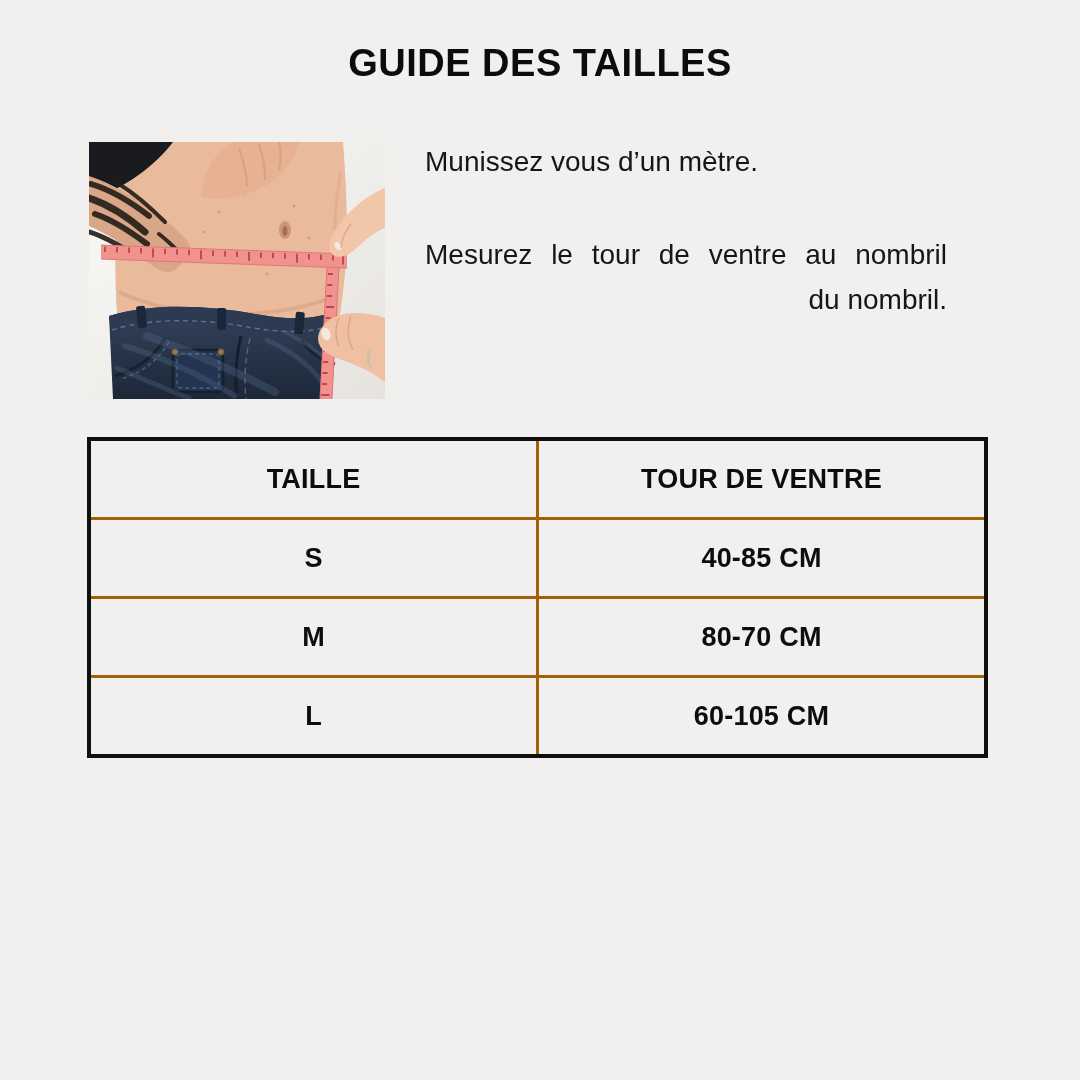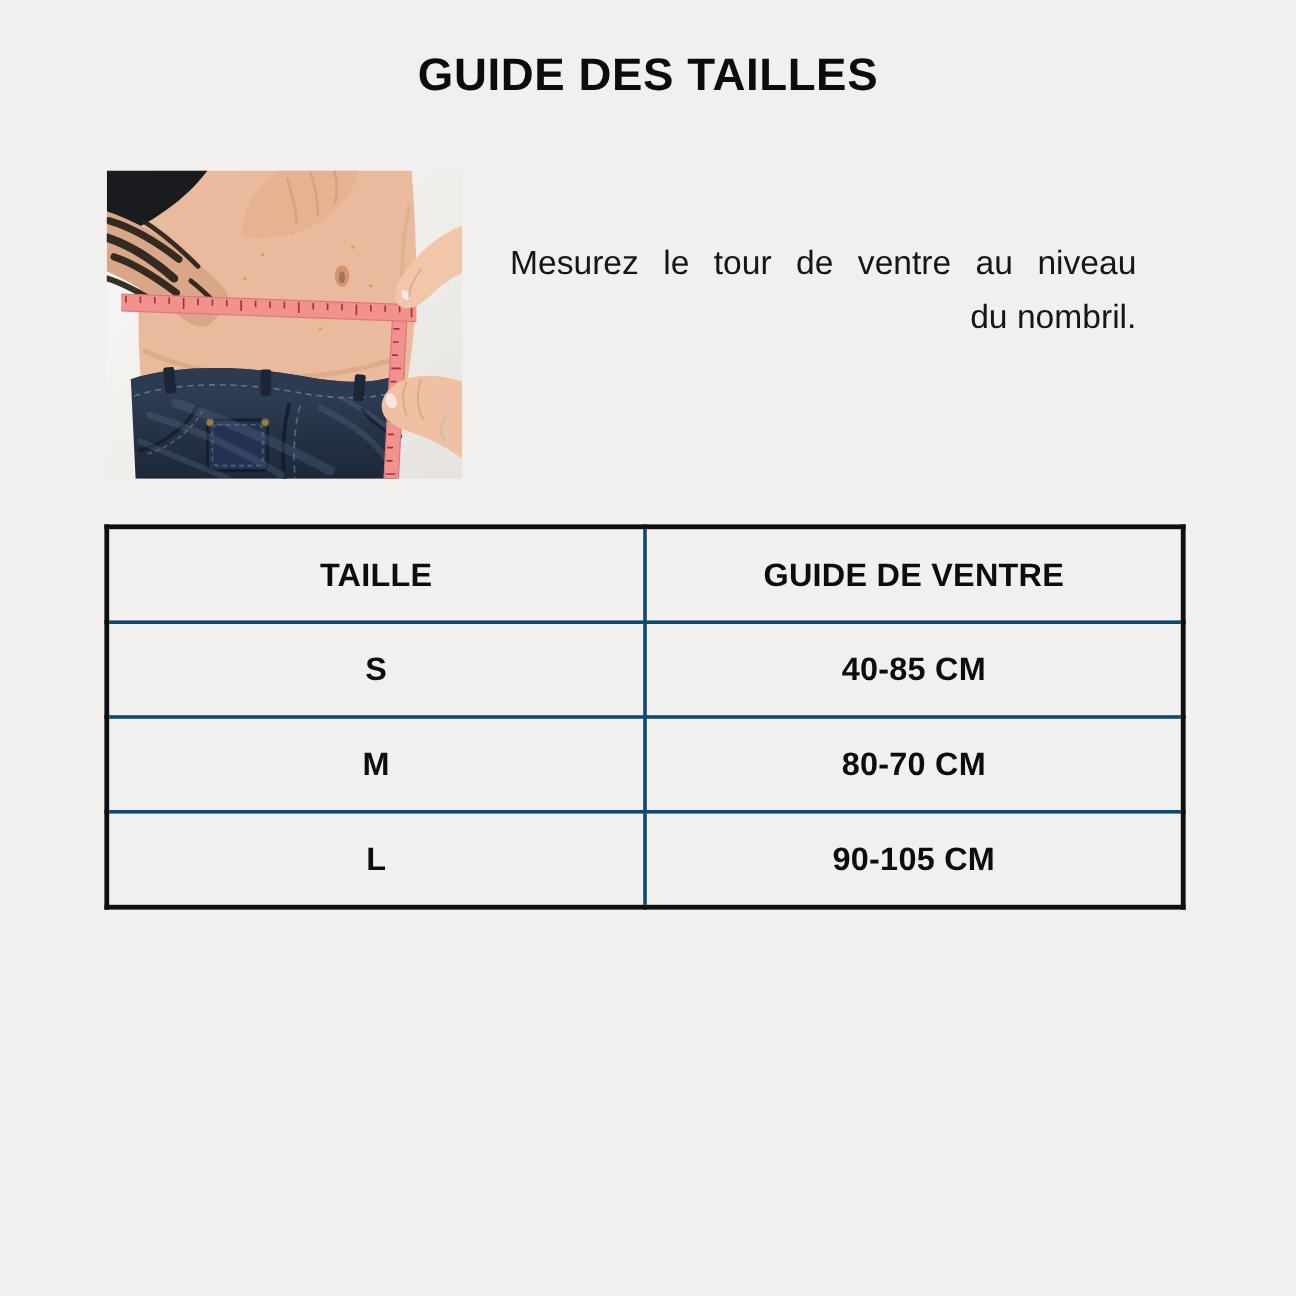--- a/index.html
+++ b/index.html
@@ -45,21 +45,21 @@
   .jline { display: block; text-align-last: justify; }
   table.size-table {
     position: absolute;
     left: 87px; top: 437px;
     width: 901px;
     border-collapse: collapse;
     table-layout: fixed;
     border: 4px solid #0f0f0f;
   }
   .size-table th, .size-table td {
-    border: 3px solid #0c4a6e;
+    border: 3px solid #a16207;
     width: 50%;
     height: 76px;
     padding: 0;
     text-align: center;
     vertical-align: middle;
     font-weight: bold;
     font-size: 27px;
     color: #0d0d0d;
     letter-spacing: 0.2px;
   }
@@ -168,42 +168,43 @@
         <path d="M296,176 C272,168 250,170 238,180 C228,188 226,200 234,208 C242,216 256,218 268,224 C278,228 288,234 296,240 Z" fill="#efc0a2"></path>
         <ellipse cx="237" cy="192" rx="4.5" ry="6.5" fill="#f5e6df" transform="rotate(-20 237 192)"></ellipse>
         <path d="M250,176 C246,184 246,196 250,204" stroke="#d69d7d" stroke-width="1.5" fill="none" opacity="0.7"></path>
         <path d="M262,174 C258,184 258,198 264,208" stroke="#d69d7d" stroke-width="1.5" fill="none" opacity="0.7"></path>
         <path d="M282,226 C278,220 278,212 282,206" stroke="#cfc0a6" stroke-width="3" fill="none"></path>
       </g>
     </svg>
   </figure>
 
   <div class="instructions">
+    <p class="step1">Munissez vous d’un mètre.</p>
     <p class="step2">
-      <span class="jline">Mesurez le tour de ventre au niveau</span>
+      <span class="jline">Mesurez le tour de ventre au nombril</span>
       <span class="line">du nombril.</span>
     </p>
   </div>
 
   <table class="size-table">
     <thead>
       <tr>
         <th>TAILLE</th>
-        <th>GUIDE DE VENTRE</th>
+        <th>TOUR DE VENTRE</th>
       </tr>
     </thead>
     <tbody>
       <tr>
         <td>S</td>
         <td>40-85 CM</td>
       </tr>
       <tr>
         <td>M</td>
         <td>80-70 CM</td>
       </tr>
       <tr>
         <td>L</td>
-        <td>90-105 CM</td>
+        <td>60-105 CM</td>
       </tr>
     </tbody>
   </table>
 
 </div>
 
 </body></html>

